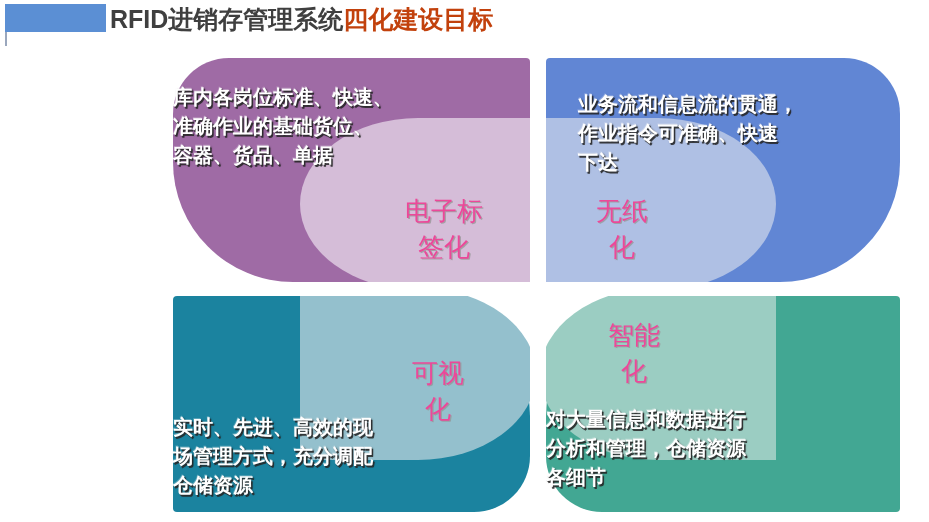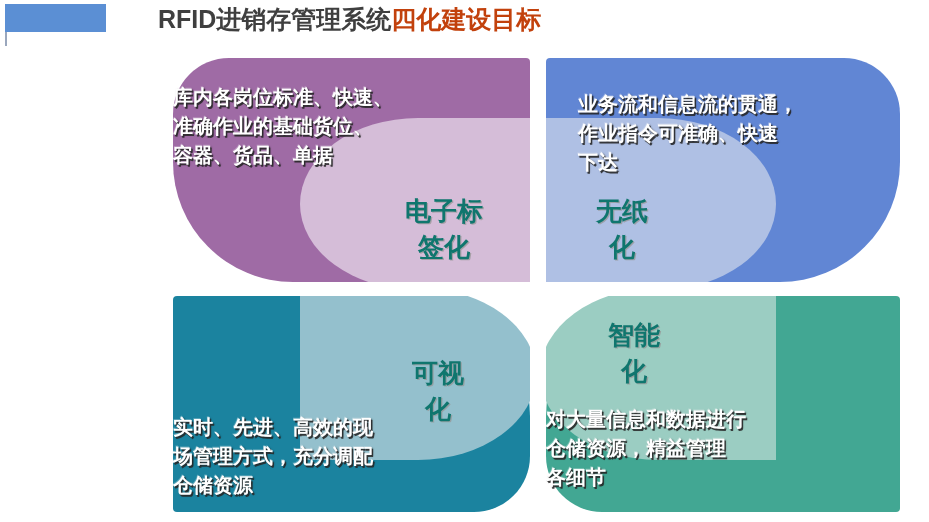--- a/index.html
+++ b/index.html
@@ -12,39 +12,39 @@
 
   
   #title-bar{position:absolute;left:0;top:0;width:929px;height:46px;}
   #title-accent{position:absolute;left:5px;top:4px;width:101px;height:28px;background:#5B8FD4;}
   #title-rule{position:absolute;left:5px;top:32px;width:1.5px;height:14px;background:#9AA7BD;}
   #title-text{
     position:absolute;left:110px;top:2px;height:34px;line-height:34px;
     font-family:"Liberation Sans","DejaVu Sans",sans-serif;
     font-weight:bold;font-size:25px;white-space:nowrap;letter-spacing:0px;
   }
-  .t-dark{color:#3F3F3F;margin-left:48px;}
+  .t-dark{color:#3F3F3F;}
   .t-blue{color:#c2410c;}
 
   
   .quad{position:absolute;overflow:hidden;}
   .quad-bg{position:absolute;inset:0;}
   .oval{position:absolute;}
   .body-text{
     position:absolute;left:0;right:0;text-align:left;
     color:#ffffff;font-weight:bold;font-size:20px;line-height:29px;
     text-shadow:
        1.6px 1.6px 0 rgba(40,40,40,.85),
        1.2px 1.2px 1.6px rgba(0,0,0,.55),
       -0.6px -0.6px 0 rgba(255,255,255,.28);
     white-space:pre-line;
   }
   .oval-label{
-    position:absolute;text-align:left;color:#0f766e;
-    font-size:26px;line-height:36px;font-weight:bold;
+    position:absolute;text-align:left;color:#ec4899;
+    font-size:26px;line-height:36px;font-weight:normal;
     text-shadow:1.2px 1.2px 0.6px rgba(150,150,150,.75);
     white-space:pre-line;
   }
 
   
   #quad-tl{left:173px;top:58px;width:357px;height:224px;}
   #quad-tl .quad-bg{
     background:#9F6BA5;
     border-radius:56px 4px 4px 120px;
   }
@@ -132,19 +132,19 @@
 场管理方式，充分调配
 仓储资源</div>
     <div class="oval-label">可视
 化</div>
   </div>
 
   <div class="quad" id="quad-br">
     <div class="quad-bg"></div>
     <div class="oval"></div>
     <div class="body-text">对大量信息和数据进行
-仓储资源，精益管理
+分析和管理，仓储资源
 各细节</div>
     <div class="oval-label">智能
 化</div>
   </div>
 
 </div>
 
 </body></html>

